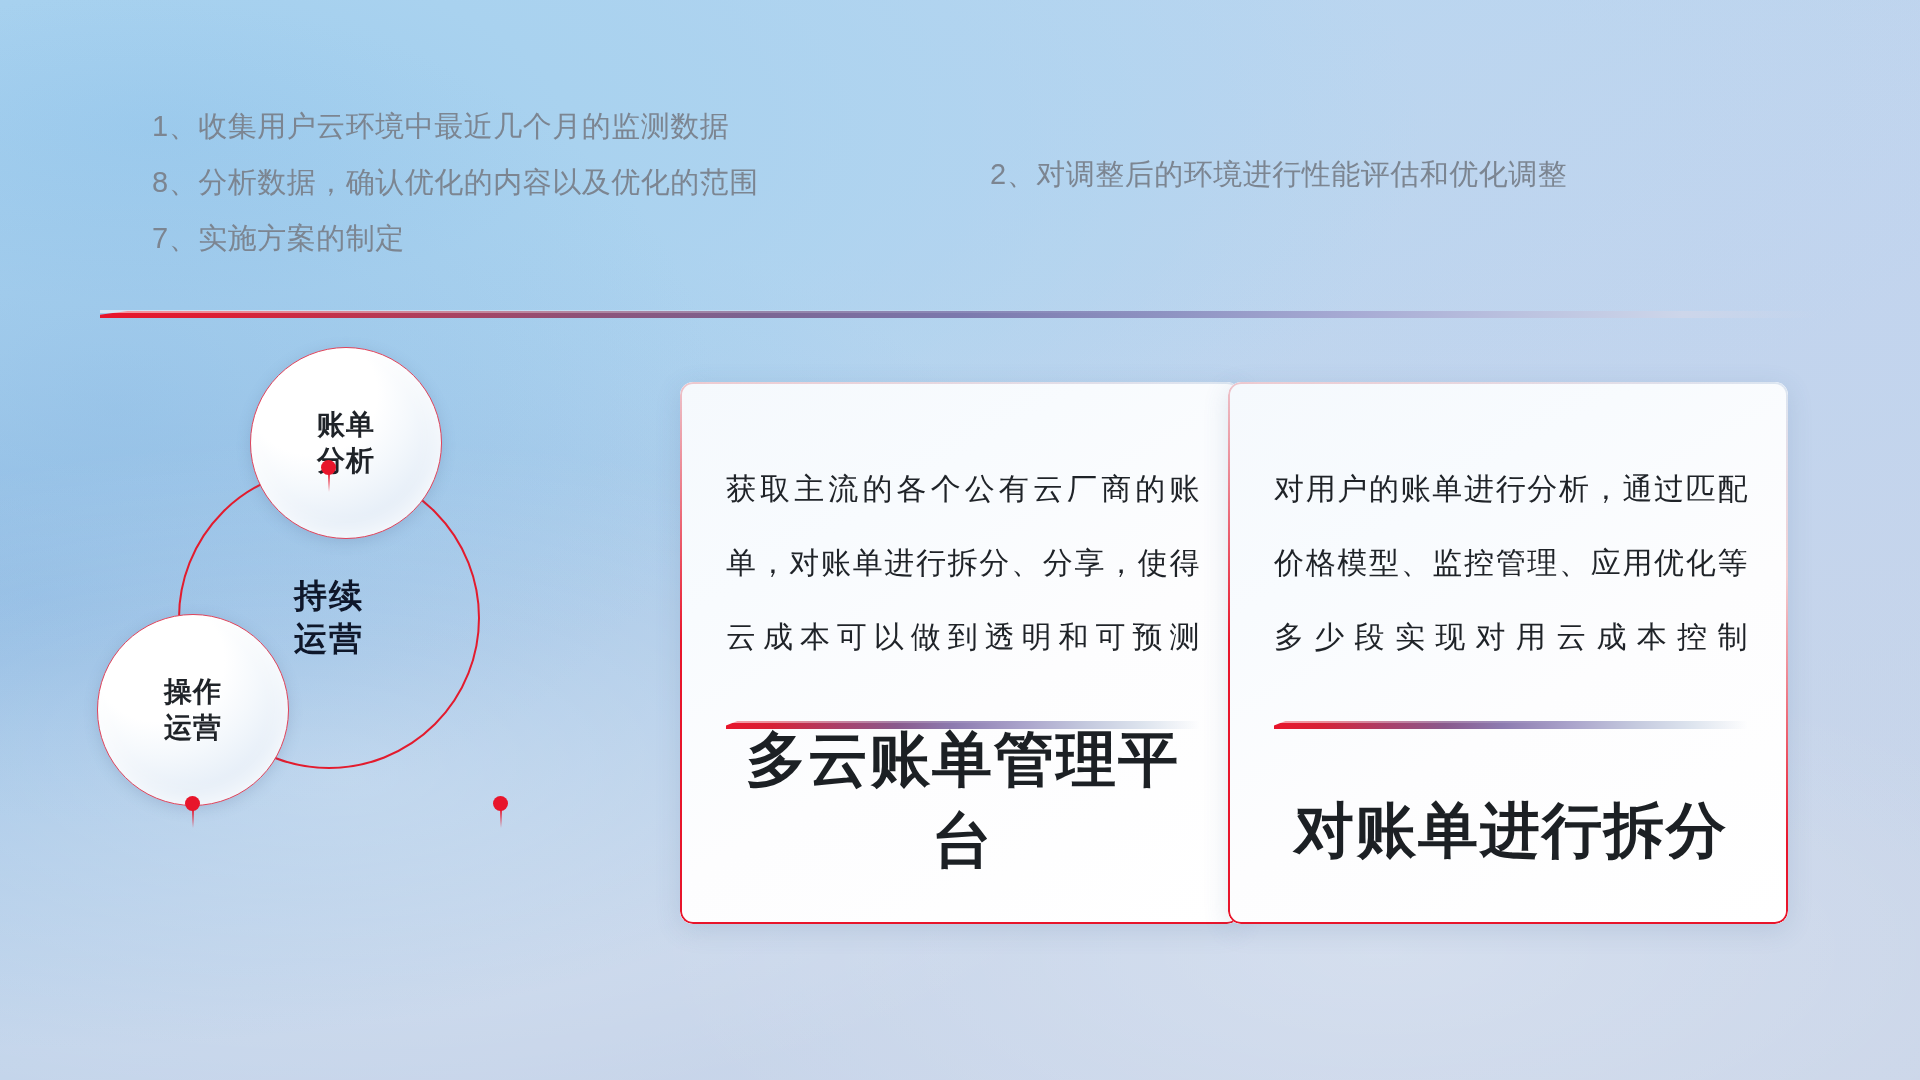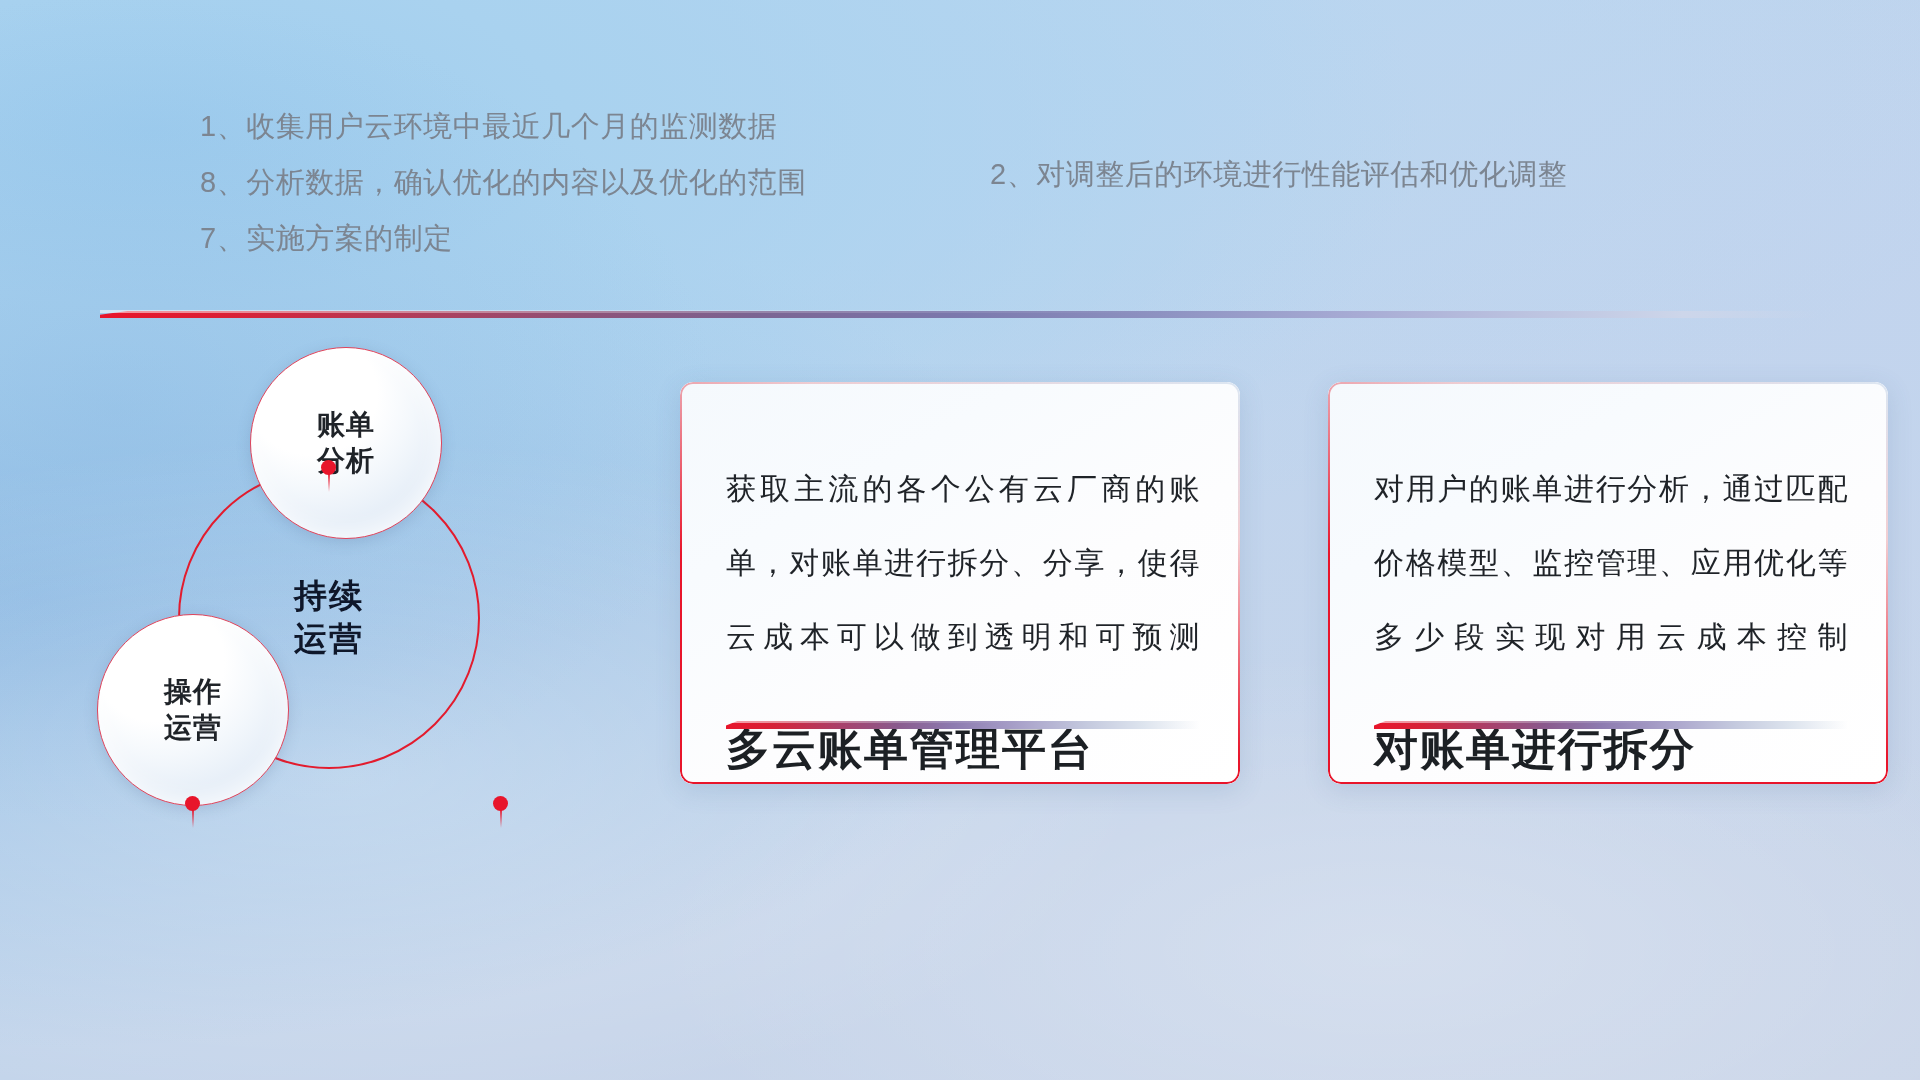--- a/index.html
+++ b/index.html
@@ -24,21 +24,21 @@
     position:absolute; inset:0;
     background:
       radial-gradient(60% 45% at 18% 72%, rgba(255,255,255,.30) 0%, rgba(255,255,255,0) 70%),
       radial-gradient(55% 40% at 72% 88%, rgba(255,255,255,.22) 0%, rgba(255,255,255,0) 70%),
       radial-gradient(45% 55% at 6% 38%, rgba(120,170,220,.28) 0%, rgba(120,170,220,0) 70%);
   }
 
   
   #bullets{ position:absolute; left:0; top:98px; width:1920px; height:190px; }
   .bul-col{ position:absolute; }
-  #bul-col-left{ left:152px; top:0;margin-left:48px; }
+  #bul-col-left{ left:152px; top:0; }
   #bul-col-right{ left:990px; top:48px; }
   .bul-item{
     font-size:29px; line-height:56px;
     color:#7c8591; letter-spacing:.5px;
     white-space:nowrap; font-weight:400;
   }
 
   
   #divider{
     position:absolute; left:100px; top:310px; width:1720px; height:9px;
@@ -94,29 +94,29 @@
   .node-tail{
     position:absolute; width:2px; height:20px; z-index:5;
     background:linear-gradient(180deg,#e8152b,rgba(232,21,43,0));
   }
   #dot-top{ left:221px; top:108px; }   #tail-top{ left:227.5px; top:120px; }
   #dot-left{ left:85px;  top:444px; }  #tail-left{ left:91.5px;  top:456px; }
   #dot-right{ left:393px; top:444px; } #tail-right{ left:399.5px; top:456px; }
 
   
   .card{
-    position:absolute; top:382px; width:560px; height:402px;
+    position:absolute; top:382px; width:560px; height:542px;
     border-radius:13px;
     background:
       linear-gradient(150deg,#f5f9fd 0%, #f8fbfe 28%, #fdfdfe 58%, #ffffff 100%);
     box-shadow:0 6px 26px rgba(70,105,150,.16);
     overflow:hidden;
   }
   #card-1{ left:680px; }
-  #card-2{ left:1328px;padding-left:40px; }
+  #card-2{ left:1228px;padding-left:40px; }
   .card-edge{
     position:absolute; inset:0; border-radius:13px; pointer-events:none;
     border:2px solid transparent;
     background:linear-gradient(200deg,
         rgba(214,226,240,.85) 0%,
         rgba(222,120,130,.35) 26%,
         #e8152b 62%, #e8152b 100%) border-box;
     -webkit-mask:linear-gradient(#000 0 0) padding-box, linear-gradient(#000 0 0);
     -webkit-mask-composite:xor; mask-composite:exclude;
   }
@@ -137,22 +137,22 @@
       #e8152b 0%, #d62237 10%, #a9406a 24%, #8a5a8d 36%,
       #8d7bb0 48%, #a9a2ca 62%, #c4c9de 76%, #dde4ee 88%, rgba(221,228,238,0) 100%);
     clip-path:polygon(0 55%, 2.4% 0, 100% 0, 100% 100%, 0 100%);
   }
   .card-rule .gloss{
     position:absolute; left:0; top:0; width:60%; height:3px;
     background:linear-gradient(90deg, rgba(255,255,255,.6), rgba(255,255,255,0));
   }
   .card-title{
     margin-top:auto; padding-bottom:26px;
-    font-size:44px; font-weight:700; color:#1c2024;
-    letter-spacing:2px; text-align:left;
+    font-size:60px; font-weight:700; color:#1c2024;
+    letter-spacing:2px; text-align:center;
   }
 </style>
 </head>
 <body>
 
 <div id="bg-base"></div>
 <div id="bg-sheen"></div>
 
 <div id="bullets">
   <div class="bul-col" id="bul-col-left">

